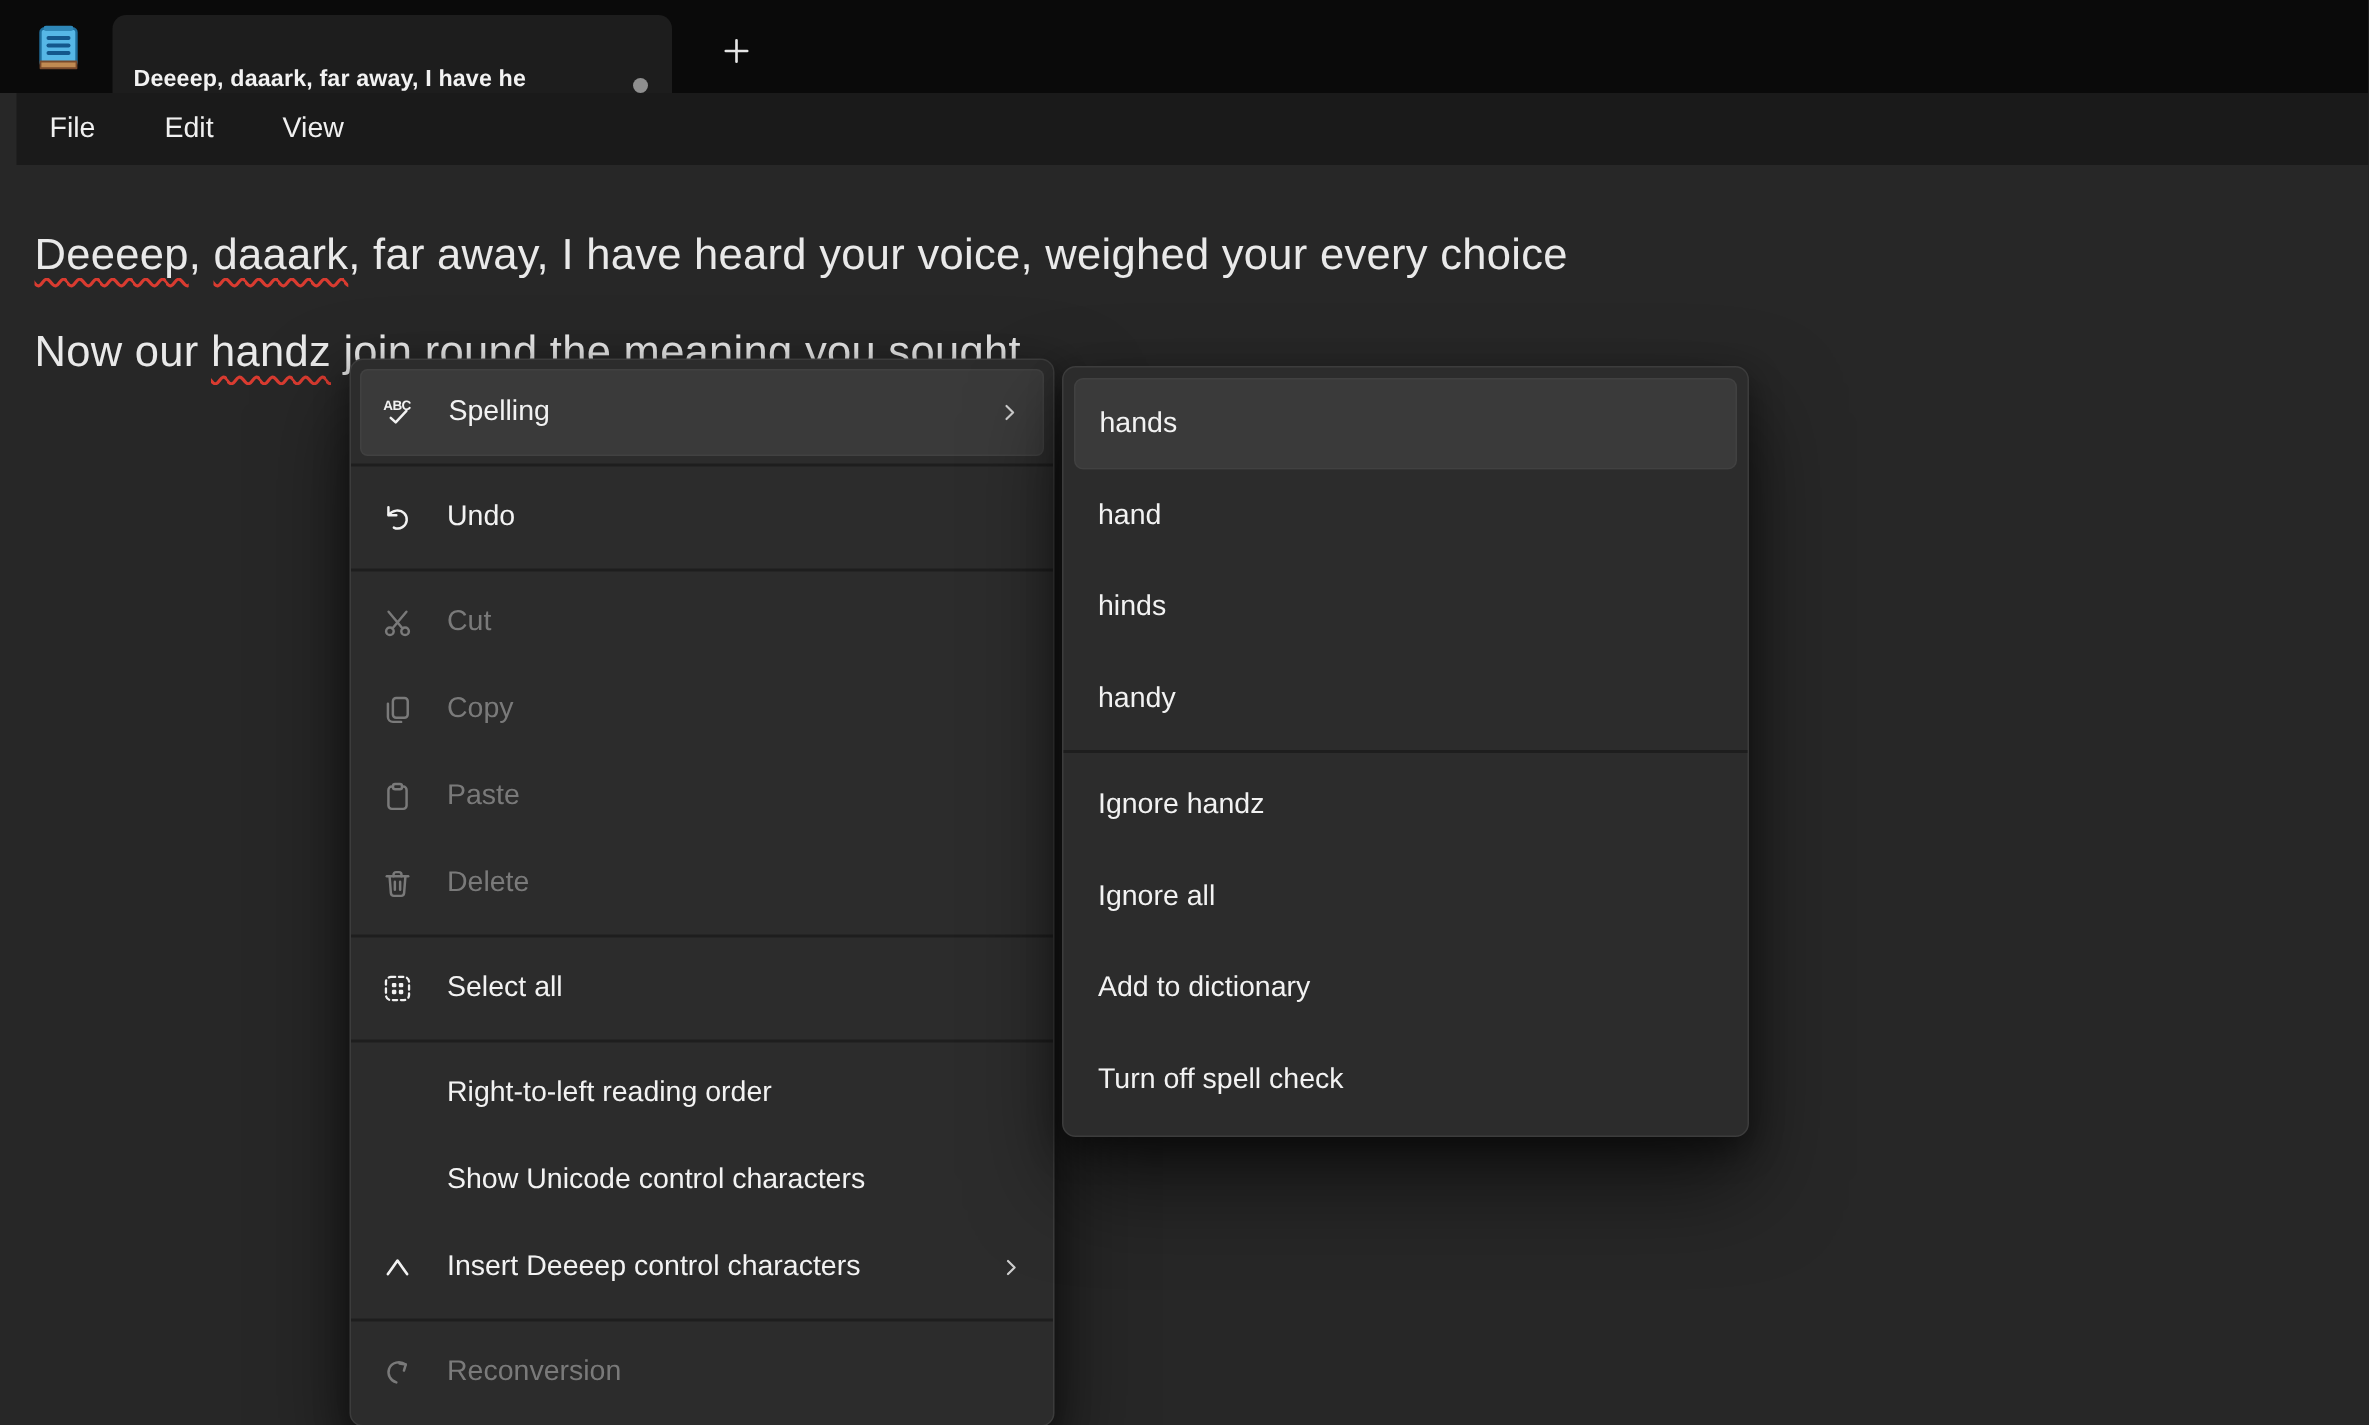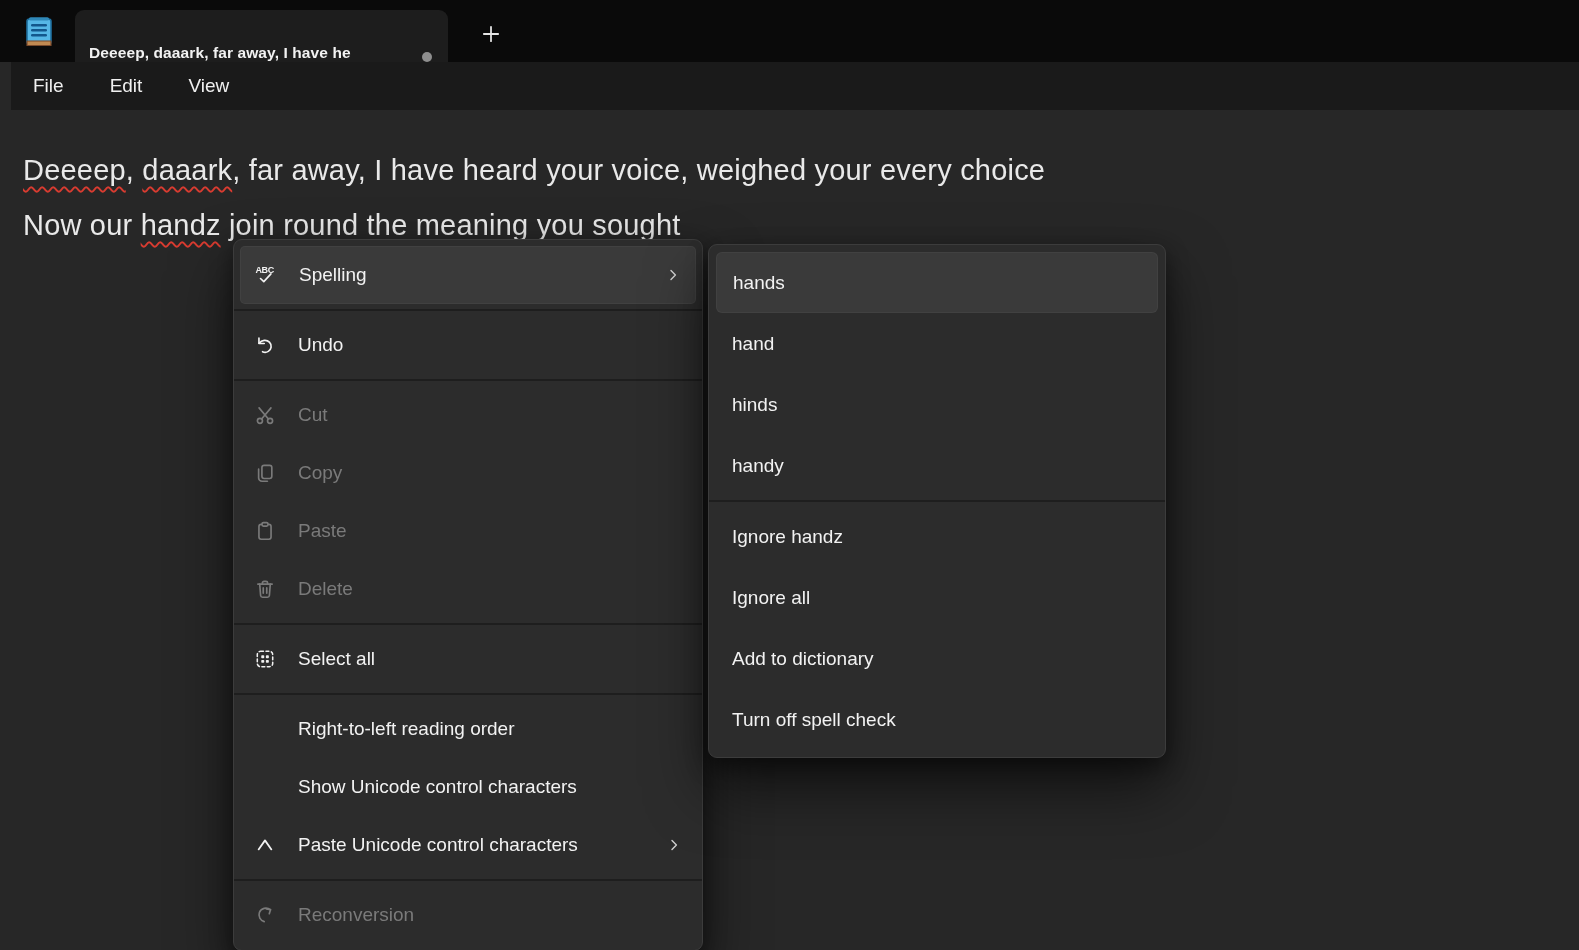--- a/index.html
+++ b/index.html
@@ -46,21 +46,21 @@
   
   .editor {
     position:absolute; top:110px; left:0; width:100%; height:840px;
     background:#272727; color:#e9e9e9;
   }
   .edit-line {
     position:absolute; left:23px; white-space:nowrap;
     font-size:29px; line-height:66px; letter-spacing:.2px;
   }
   .line-1 { top:27px; }
-  .line-2 { top:82px; }
+  .line-2 { top:92px; }
   .miss {
     text-decoration:underline; text-decoration-style:wavy;
     text-decoration-color:#d93b30; text-decoration-thickness:1.8px;
     text-underline-offset:6px; text-decoration-skip-ink:none;
   }
 
   
   .menu-panel {
     position:absolute; background:#2c2c2c;
     border:1px solid #3c3c3c; border-radius:9px;
@@ -233,21 +233,21 @@
       <span class="mi-icon"></span>
       <span class="mi-label">Show Unicode control characters</span>
     </div>
 
     <div class="menu-item">
       <span class="mi-icon">
         <svg width="22" height="22" viewBox="0 0 20 20" fill="none" stroke="currentColor" stroke-width="1.6">
           <path d="M4.2 14 L10 5.8 L15.8 14"></path>
         </svg>
       </span>
-      <span class="mi-label">Paste Unicode control characters</span>
+      <span class="mi-label">Insert Deeeep control characters</span>
       <span class="mi-chevron">
         <svg width="16" height="16" viewBox="0 0 20 20" fill="none" stroke="currentColor" stroke-width="1.8">
             <path d="M7.5 4.5 L13 10 L7.5 15.5"></path>
           </svg>
       </span>
     </div>
 
     <div class="menu-sep"></div>
 
     <div class="menu-item disabled">

